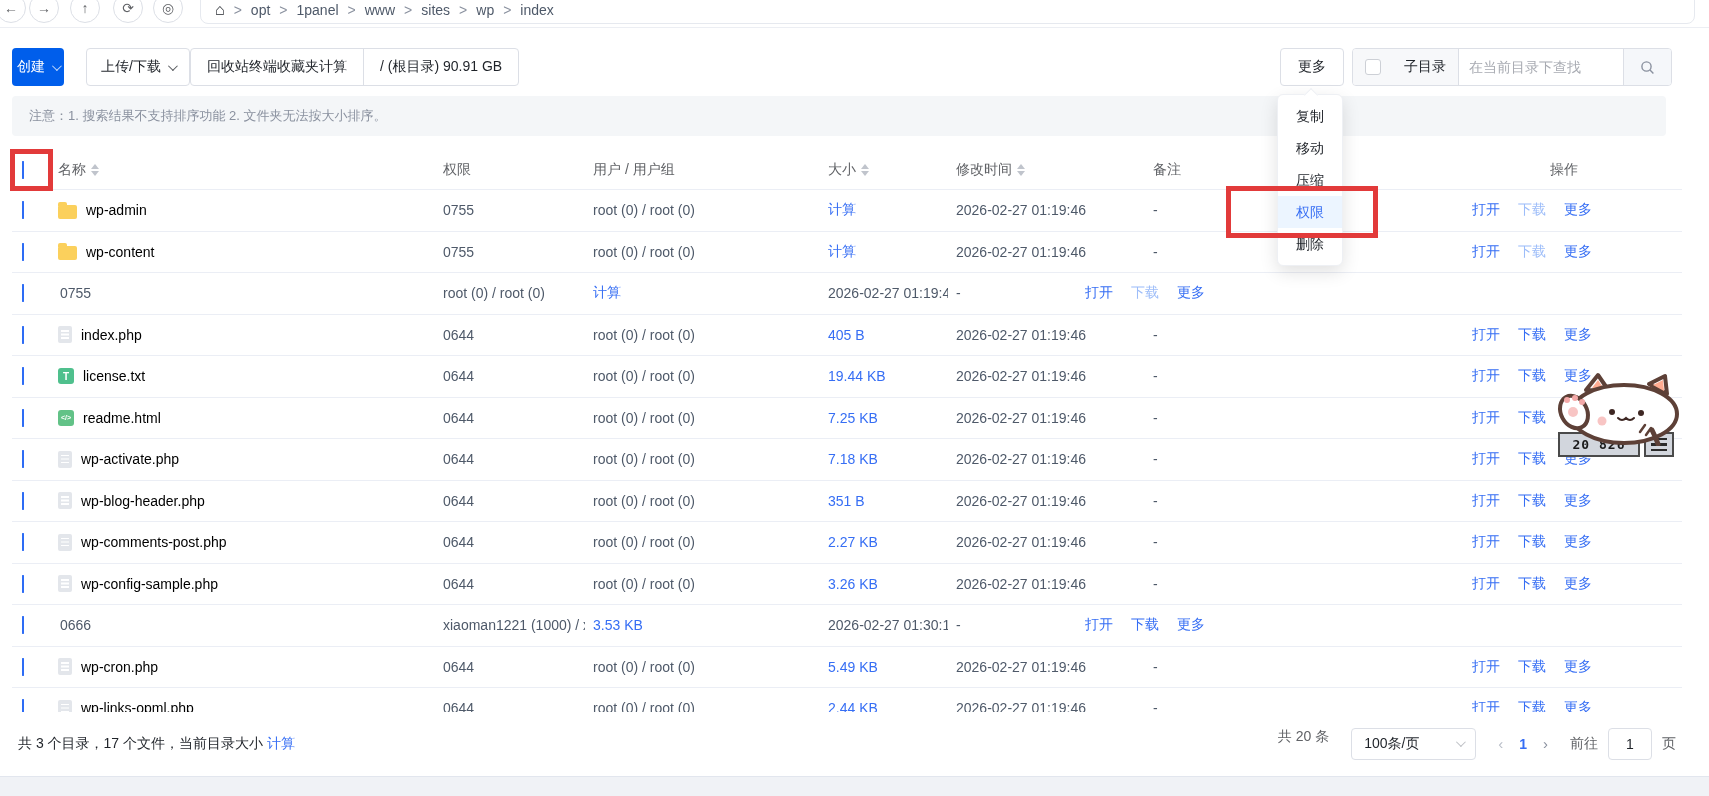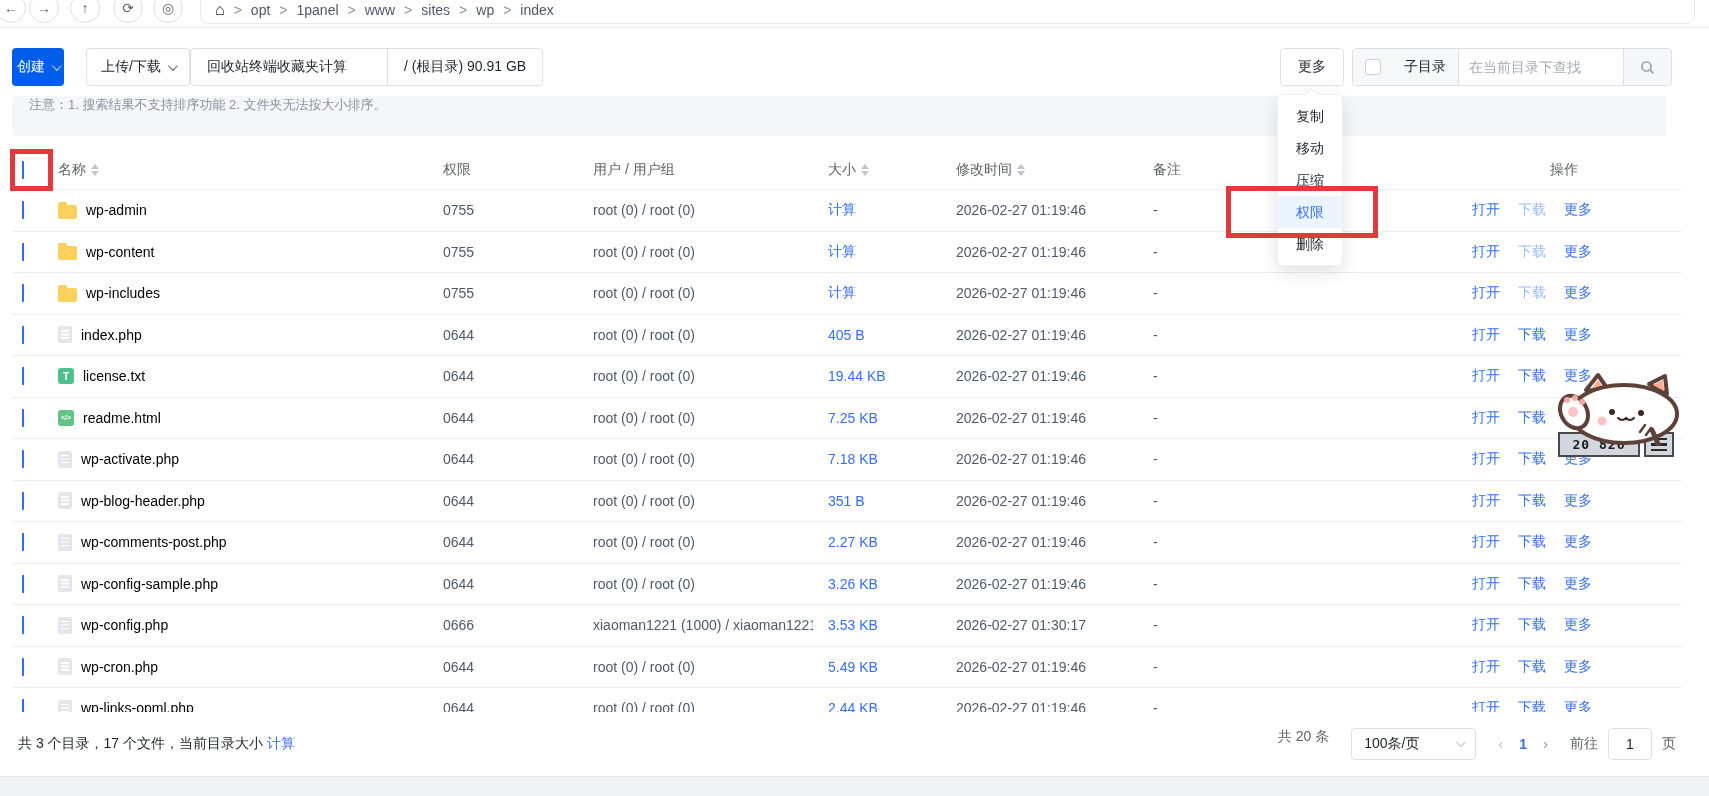--- a/index.html
+++ b/index.html
@@ -37,21 +37,21 @@
   .searchbtn { width:48px; background:#f5f7fa; border-left:1px solid #dcdfe6; display:flex; align-items:center; justify-content:center; cursor:pointer; }
 
   
   .cb { width:16px; height:16px; border-radius:3px; background:#fff; border:1px solid #cdd0d6; position:relative; flex:0 0 16px; cursor:pointer; }
   .cb.checked { background:#2d6cf5; border-color:#2d6cf5; }
   .cb.checked::after { content:""; position:absolute; left:5px; top:2px; width:4px; height:8px;
                        border-right:2px solid #fff; border-bottom:2px solid #fff; transform:rotate(45deg); }
 
   
   .notice { position:absolute; left:12px; right:43px; top:96px; height:40px; background:#f4f6f8; border-radius:4px;
-            display:flex; align-items:flex-start; padding:0 17px; color:#8a919f; font-size:13px; }
+            display:flex; align-items:center; padding:0 17px; color:#8a919f; font-size:13px; }
 
   
   .table { position:absolute; left:12px; top:150px; width:1670px; height:562px; overflow:hidden; }
   .thead, .trow { display:grid; grid-template-columns:40px 383px 150px 235px 128px 197px 150px 1fr; align-items:center; }
   .thead { height:40px; border-bottom:1px solid #ebeef5; color:#606266; font-weight:500; }
   .thead .hc { padding-left:8px; display:flex; align-items:center; gap:5px; }
   .thead .hc.first { padding-left:6px; }
   .thead .hc.last { justify-content:flex-end; padding-right:104px; }
   .cb-cell { padding-left:10px; }
   .sort { display:inline-flex; flex-direction:column; gap:2px; }
@@ -168,21 +168,21 @@
     <span>上传/下载</span>
       <span class="chev"></span>
   </button>
   <div class="group">
     <div id="groupbtns" style="display:flex;">
         <div style="border-left: none;">回收站</div>
         <div>终端</div>
         <div>收藏夹</div>
         <div>计算</div>
       </div>
-    <div style="border-left:1px solid #dcdfe6;margin-left:24px;">
+    <div style="border-left:1px solid #dcdfe6;">
       <span>/ (根目录) 90.91 GB</span>
     </div>
   </div>
   <button class="btn btn-more">
     <span>更多</span>
   </button>
   <div class="searchwrap">
     <div class="subdir">
       <span class="cb"></span>
       <span>子目录</span>
@@ -261,24 +261,20 @@
           <div class="cell">2026-02-27 01:19:46</div>
           <div class="cell">-</div>
           <div class="acts">
             <span class="alink">打开</span>
             <span class="alink dis">下载</span>
             <span class="alink">更多</span>
           </div>
         </div>
         <div class="trow">
           <div class="cb-cell"><span class="cb checked"></span></div>
-          <div class="namecell">
-            <span class="ic ic-folder"></span>
-            <span class="flink">wp-includes</span>
-          </div>
           <div class="cell">0755</div>
           <div class="cell" style="max-width: 228px;">root (0) / root (0)</div>
           <div class="cell"><span class="sizelink">计算</span></div>
           <div class="cell">2026-02-27 01:19:46</div>
           <div class="cell">-</div>
           <div class="acts">
             <span class="alink">打开</span>
             <span class="alink dis">下载</span>
             <span class="alink">更多</span>
           </div>
@@ -397,24 +393,20 @@
           <div class="cell">2026-02-27 01:19:46</div>
           <div class="cell">-</div>
           <div class="acts">
             <span class="alink">打开</span>
             <span class="alink">下载</span>
             <span class="alink">更多</span>
           </div>
         </div>
         <div class="trow">
           <div class="cb-cell"><span class="cb checked"></span></div>
-          <div class="namecell">
-            <span class="ic ic-doc"></span>
-            <span class="flink">wp-config.php</span>
-          </div>
           <div class="cell">0666</div>
           <div class="cell" style="max-width: 228px;">xiaoman1221 (1000) / xiaoman1221 (1000)</div>
           <div class="cell"><span class="sizelink">3.53 KB</span></div>
           <div class="cell">2026-02-27 01:30:17</div>
           <div class="cell">-</div>
           <div class="acts">
             <span class="alink">打开</span>
             <span class="alink">下载</span>
             <span class="alink">更多</span>
           </div>

